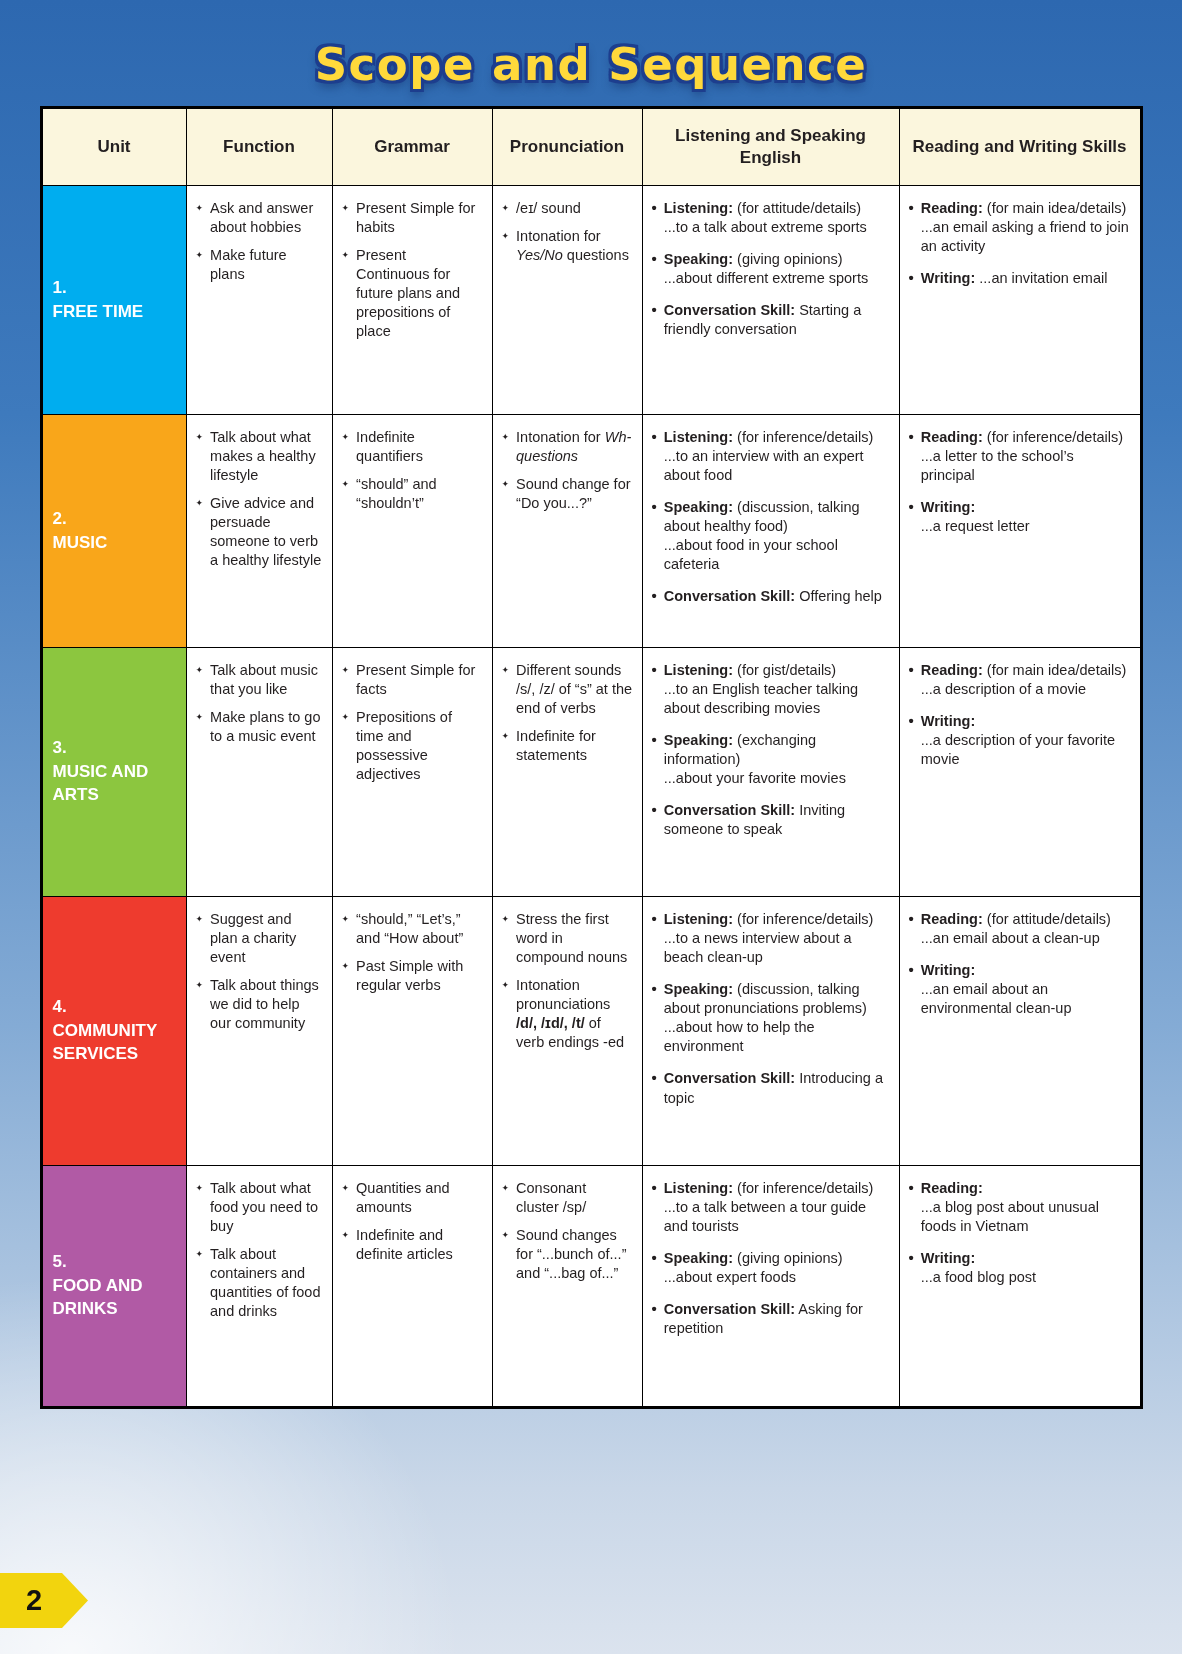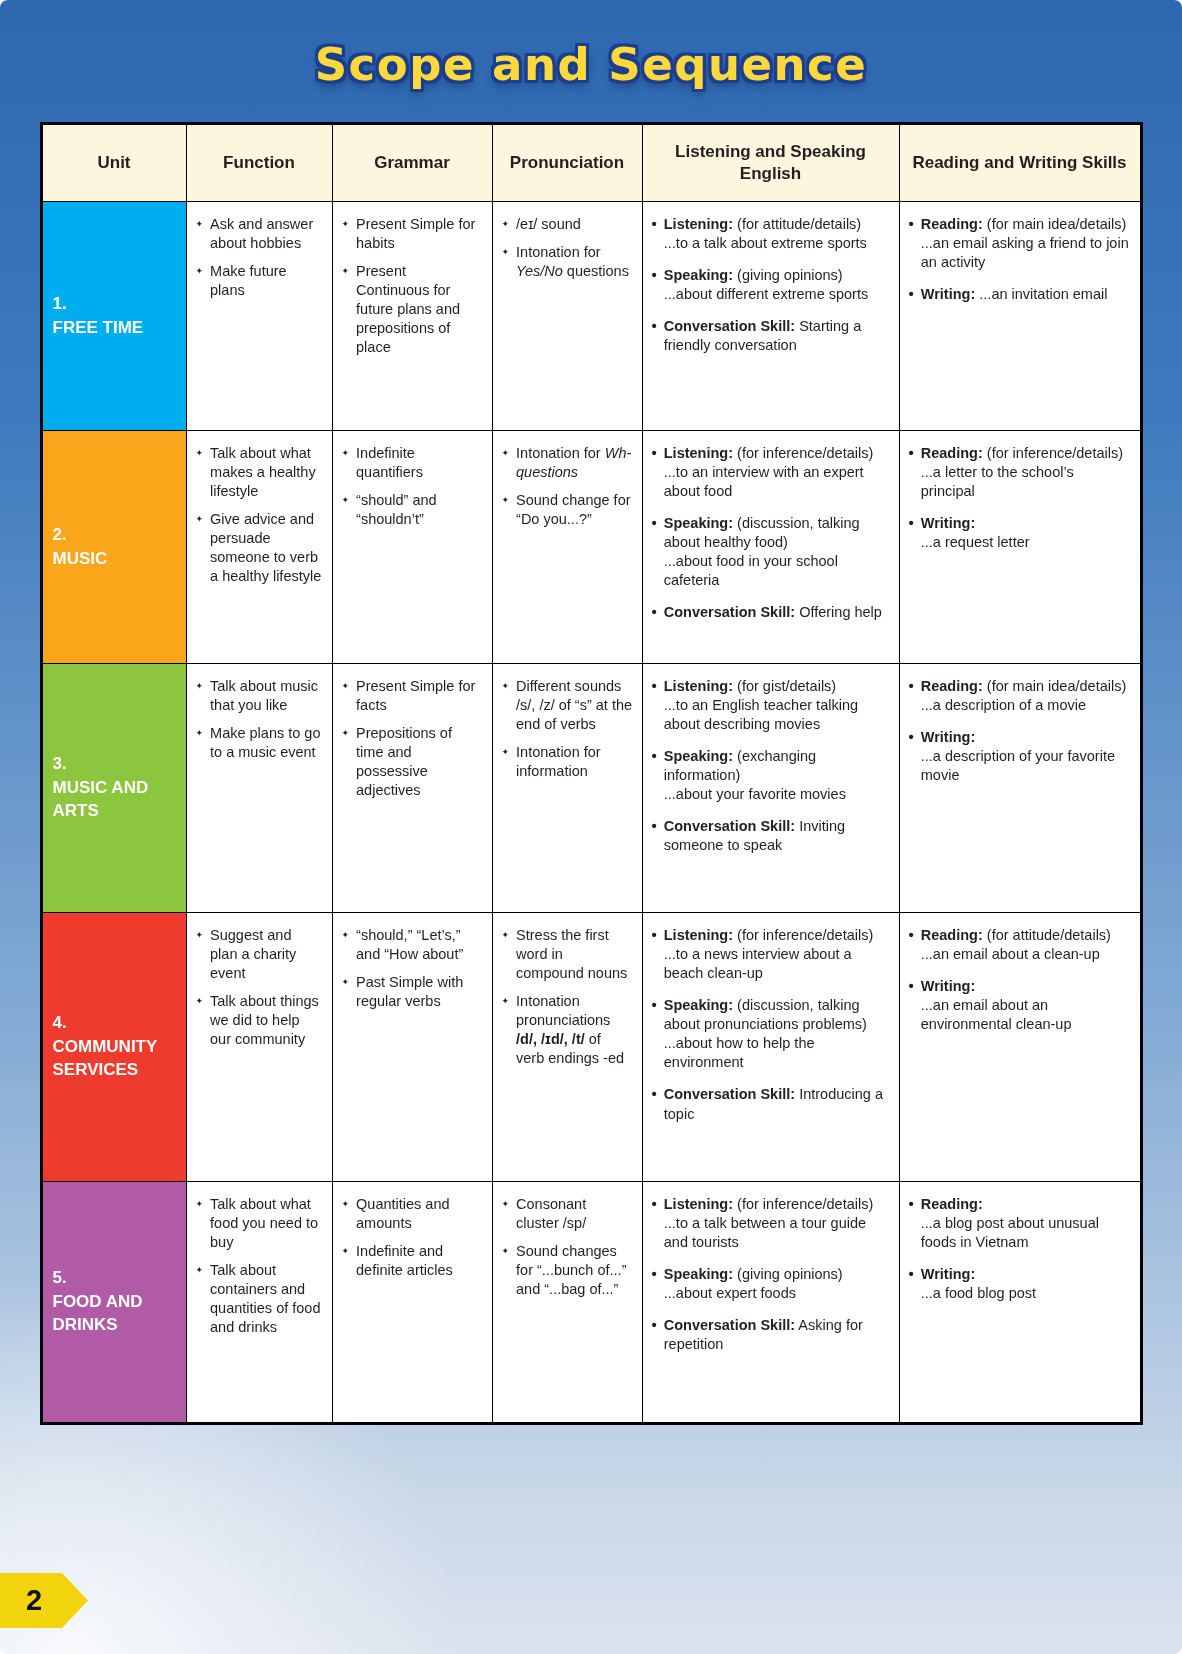--- a/index.html
+++ b/index.html
@@ -1,25 +1,25 @@
 <!DOCTYPE html>
 <html><head>
 <meta charset="utf-8">
 <style>
   html,body{margin:0;padding:0}
   body{width:1182px;height:1654px;background:#fff;font-family:"Liberation Sans",sans-serif}
   .page{position:relative;width:1182px;height:1654px;overflow:hidden;
     background:
       radial-gradient(55% 38% at 6% 100%, rgba(255,255,255,.8) 0%, rgba(255,255,255,0) 60%),
-      linear-gradient(180deg,#2d68b0 0%,#3e7abd 25%,#84abd5 62%,#c9d7e8 90%,#dbe3ee 100%); border-radius: 8px;}
+      linear-gradient(180deg,#2d68b0 0%,#3e7abd 25%,#84abd5 62%,#c9d7e8 90%,#dbe3ee 100%);}
   .title{margin:0;padding-top:40px;text-align:center;font-size:45px;line-height:1.1;font-weight:800;
     letter-spacing:1.5px;color:#ffd93b;font-family:"DejaVu Sans","Liberation Sans",sans-serif;
     text-shadow:-3px -3px 0 #1d3e8e,0 -3px 0 #1d3e8e,3px -3px 0 #1d3e8e,-3px 0 0 #1d3e8e,3px 0 0 #1d3e8e,
       -3px 3px 0 #1d3e8e,0 3px 0 #1d3e8e,3px 3px 0 #1d3e8e,0 6px 10px rgba(10,30,80,.5);}
-  table.sas{border-collapse:collapse;width:1100px;margin:32px auto 0;background:#fff;border:3px solid #000;table-layout:fixed}
+  table.sas{border-collapse:collapse;width:1100px;margin:16px auto 0;background:#fff;border:3px solid #000;table-layout:fixed}
   .sas th,.sas td{border:1px solid #000}
   .sas th{background:#fbf6dd;font-size:17px;font-weight:bold;color:#231f20;text-align:center;vertical-align:middle;height:64px;padding:6px 10px;line-height:1.25}
   .sas td{vertical-align:top;padding:13px 9px 12px 9px;font-size:14.5px;line-height:1.32;color:#231f20}
   td.unit{vertical-align:middle;color:#fff;font-weight:bold;font-size:17px;line-height:1.35;padding-left:10px;padding-right:8px}
   .unit-num{margin-bottom:1px}
   .r1{height:229px}.r2{height:233px}.r3{height:249px}.r4{height:269px}.r5{height:242px}
   ul.items{list-style:none;margin:0;padding:0}
   .items li{display:flex;gap:7px;margin-bottom:9px}
   .items.skills li{margin-bottom:13px}
   .items li:last-child{margin-bottom:0}
@@ -234,21 +234,21 @@
           </ul>
         </td>
         <td>
           <ul class="items">
             <li>
                 <span class="bul di">✦</span>
                 <span class="txt">Different sounds /s/, /z/ of “s” at the end of verbs</span>
               </li>
             <li>
                 <span class="bul di">✦</span>
-                <span class="txt">Intonation for information</span>
+                <span class="txt">Indefinite for statements</span>
               </li>
           </ul>
         </td>
         <td>
           <ul class="items skills">
             <li>
                 <span class="bul dot">•</span>
                 <span class="txt"><span class="b">Listening:</span> <span>(for gist/details)</span> <span class="blk">...to an English teacher talking about describing movies</span></span>
               </li>
             <li>

